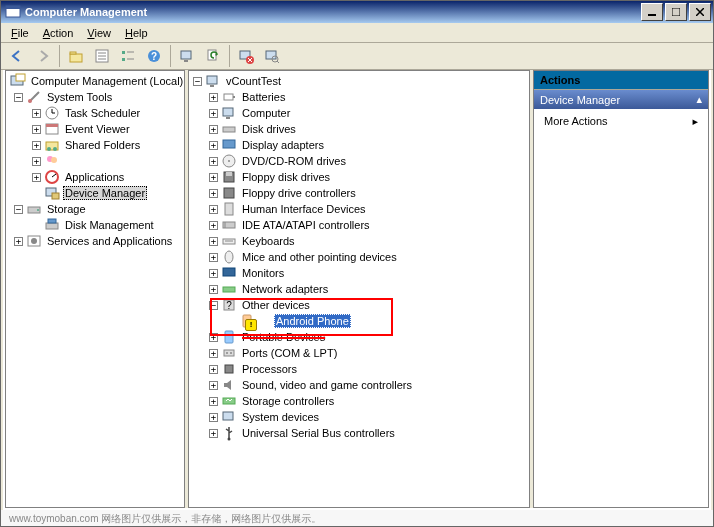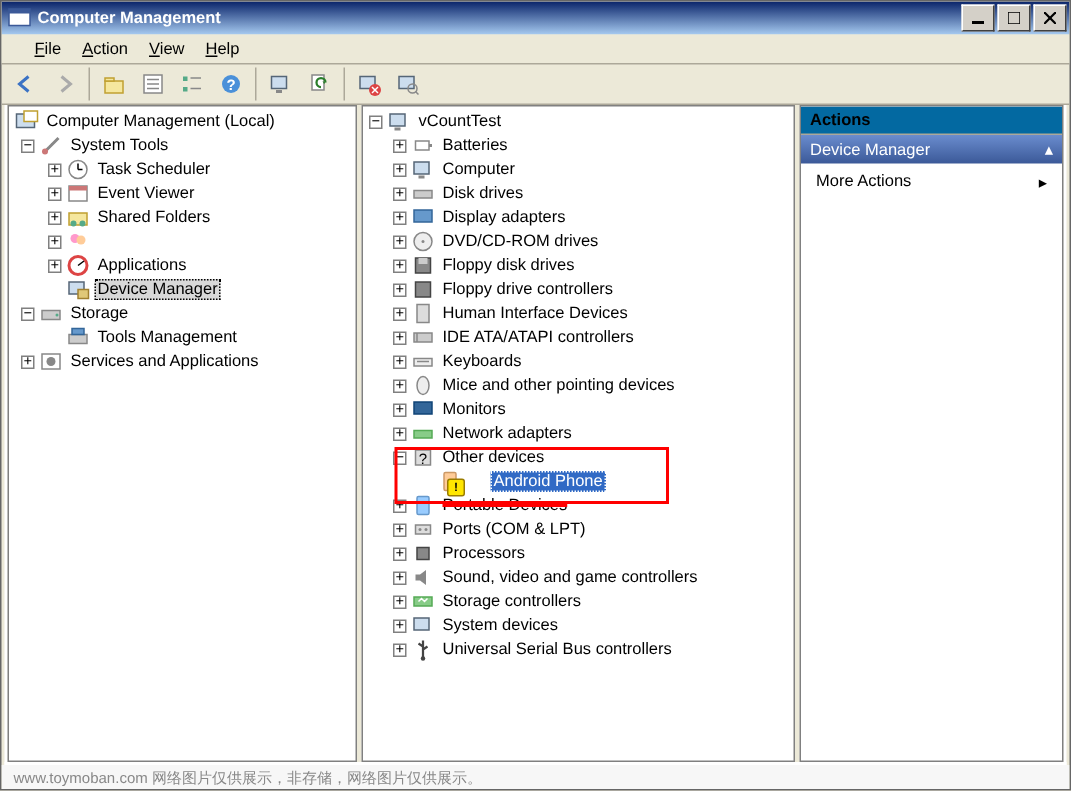--- a/index.html
+++ b/index.html
@@ -34,21 +34,21 @@
   display: flex; align-items: center; justify-content: center;
   color: #000;
   margin-left: 2px;
   font-family: Arial;
   font-size: 10px;
 }
 .menubar {
   height: 19px;
   display: flex;
   align-items: center;
-  padding: 0 16px;
+  padding: 0 4px;
   gap: 2px;
   background: #ece9d8;
 }
 .menu-item { padding: 2px 6px; }
 .menu-item u { text-decoration: underline; }
 .toolbar {
   height: 28px;
   display: flex;
   align-items: center;
   padding: 0 4px;
@@ -67,21 +67,21 @@
   height: calc(527px - 22px - 19px - 28px - 18px);
   border: 2px solid #fff;
   border-top: none;
   margin: 0 2px;
 }
 .pane {
   background: #fff;
   border: 1px solid #808080;
   overflow: auto;
 }
-.left-pane { width: 233px; margin-right: 3px; }
+.left-pane { width: 180px; margin-right: 3px; }
 .mid-pane { flex: 1; margin-right: 3px; }
 .right-pane { width: 176px; }
 .right-header {
   background: #0369a1;
   padding: 3px 6px;
   font-weight: bold;
   border-bottom: 1px solid #aca899;
 }
 .right-section {
   background: linear-gradient(#6a8cce, #3b5998);
@@ -361,21 +361,21 @@
         <span class="label">Storage</span>
       </div>
       <div class="tree-node">
         <span class="spacer" style="width:38px"></span>
         <span class="node-icon">
             <svg width="16" height="16">
               <rect x="2" y="6" width="12" height="6" fill="#ccc" stroke="#888"></rect>
               <rect x="4" y="2" width="8" height="4" fill="#69c" stroke="#369"></rect>
             </svg>
           </span>
-        <span class="label">Tools Management</span>
+        <span class="label">Disk Management</span>
       </div>
       <div class="tree-node">
         <span class="spacer" style="width:8px"></span>
           <span class="expander">+</span>
         <span class="node-icon">
             <svg width="16" height="16">
               <rect x="2" y="3" width="12" height="10" fill="#fff" stroke="#888"></rect>
               <circle cx="8" cy="8" r="3" fill="#888"></circle>
             </svg>
           </span>

